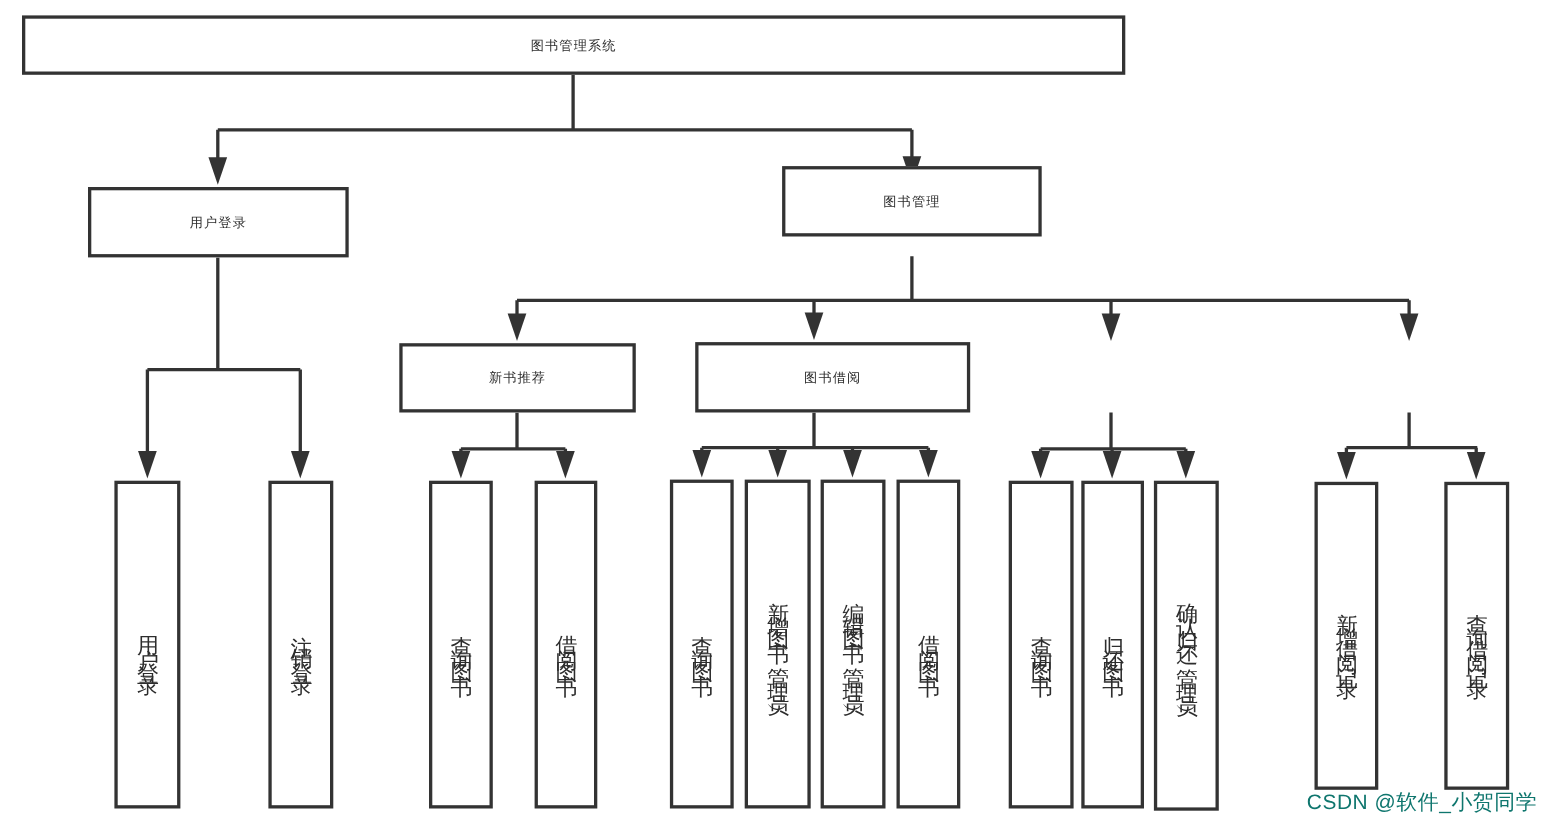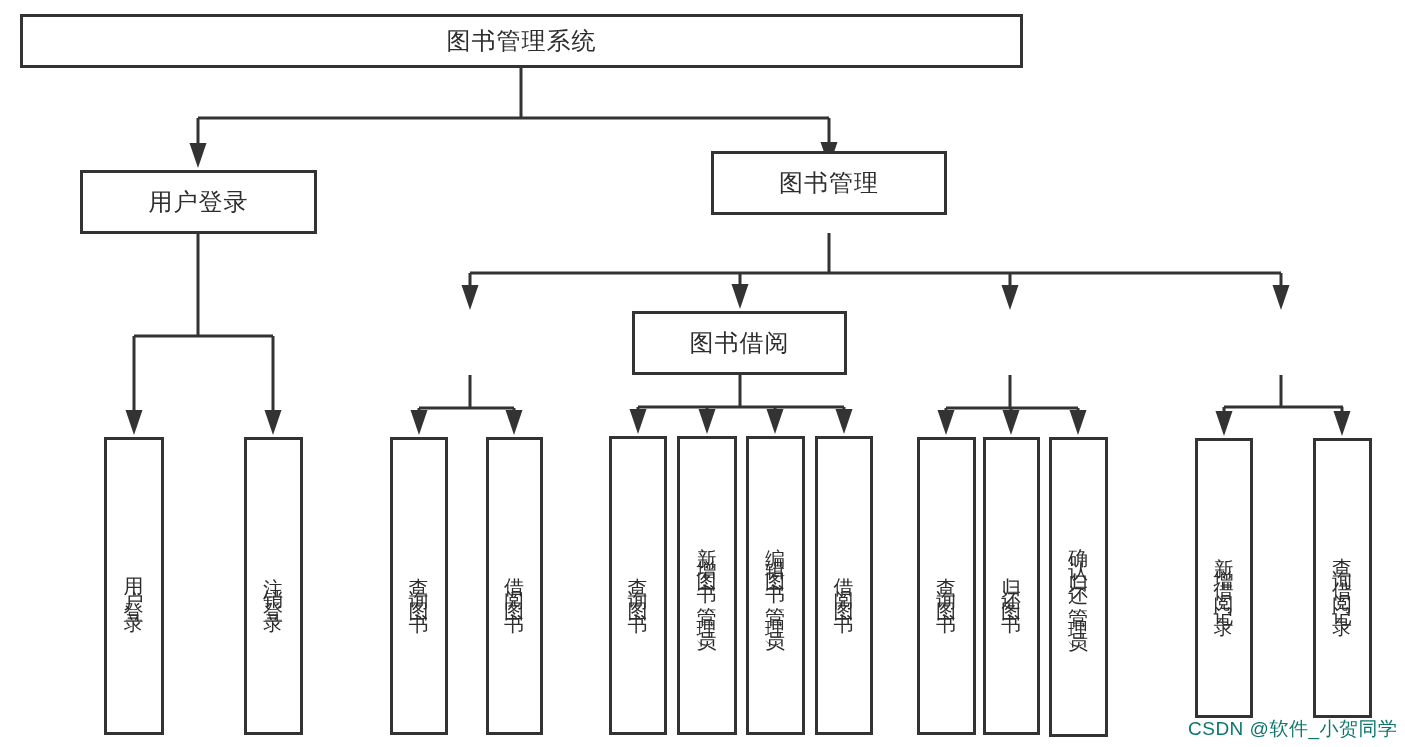--- a/index.html
+++ b/index.html
@@ -14,21 +14,21 @@
   .node{
     position:absolute;
     box-sizing:border-box;
     border:3px solid #333333;
     background:#ffffff;
     display:flex;align-items:center;justify-content:center;
     z-index:1;
     color:#2d2d2d;
   }
   .htext{
-    font-size:24px;
+    font-size:12px;
     letter-spacing:1px;
     white-space:nowrap;
     color:#2d2d2d;
   }
   .vtext{
     writing-mode:vertical-rl;
     text-orientation:mixed;
     font-size:20px;
     letter-spacing:12px;
     line-height:1;
@@ -93,21 +93,24 @@
     <span class="htext">图书管理系统</span>
   </div>
 
   <div class="node" style="left:80px;top:170px;width:237px;height:64px">
     <span class="htext">用户登录</span>
   </div>
   <div class="node" style="left:711px;top:151px;width:236px;height:64px">
     <span class="htext">图书管理</span>
   </div>
 
-  <div class="node" style="left:632px;top:311px;width:215px;height:64px">
+  <div class="node" style="left:363px;top:312px;width:215px;height:63px">
+    <span class="htext">新书推荐</span>
+  </div>
+  <div class="node" style="left:632px;top:311px;width:250px;height:64px">
     <span class="htext">图书借阅</span>
   </div>
 
   <div class="node" style="left:104px;top:437px;width:60px;height:298px">
     <span class="vtext">用户登录</span>
   </div>
   <div class="node" style="left:244px;top:437px;width:59px;height:298px">
     <span class="vtext">注销登录</span>
   </div>
 

